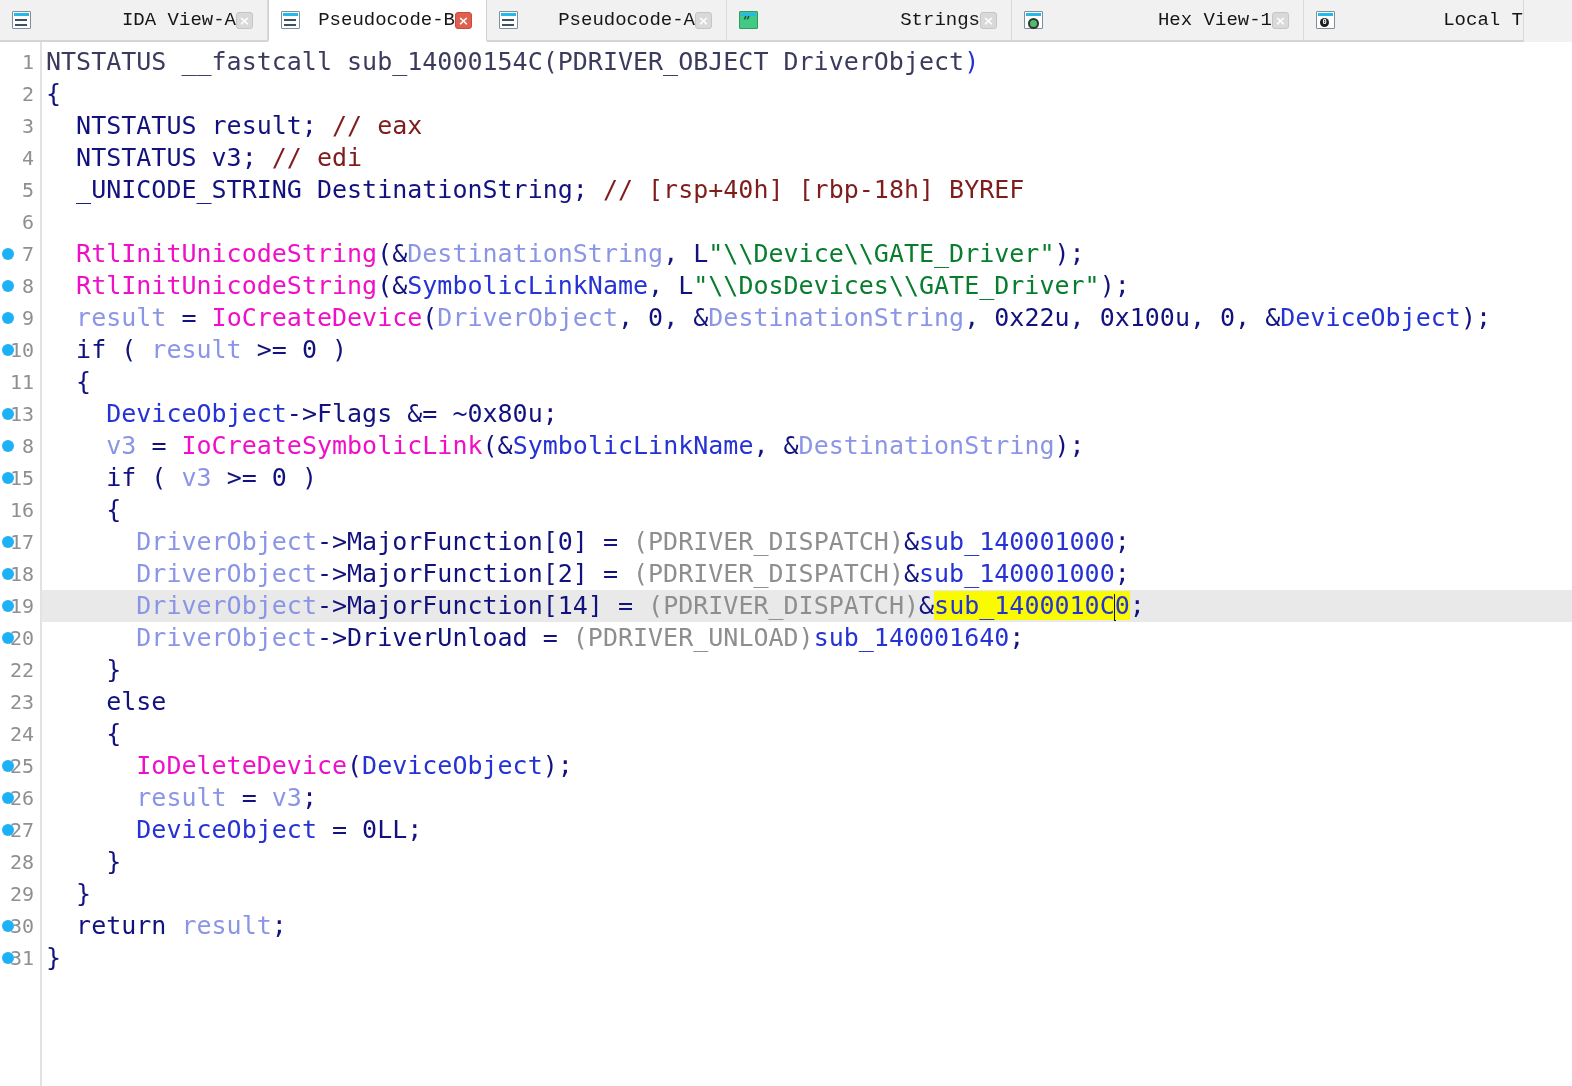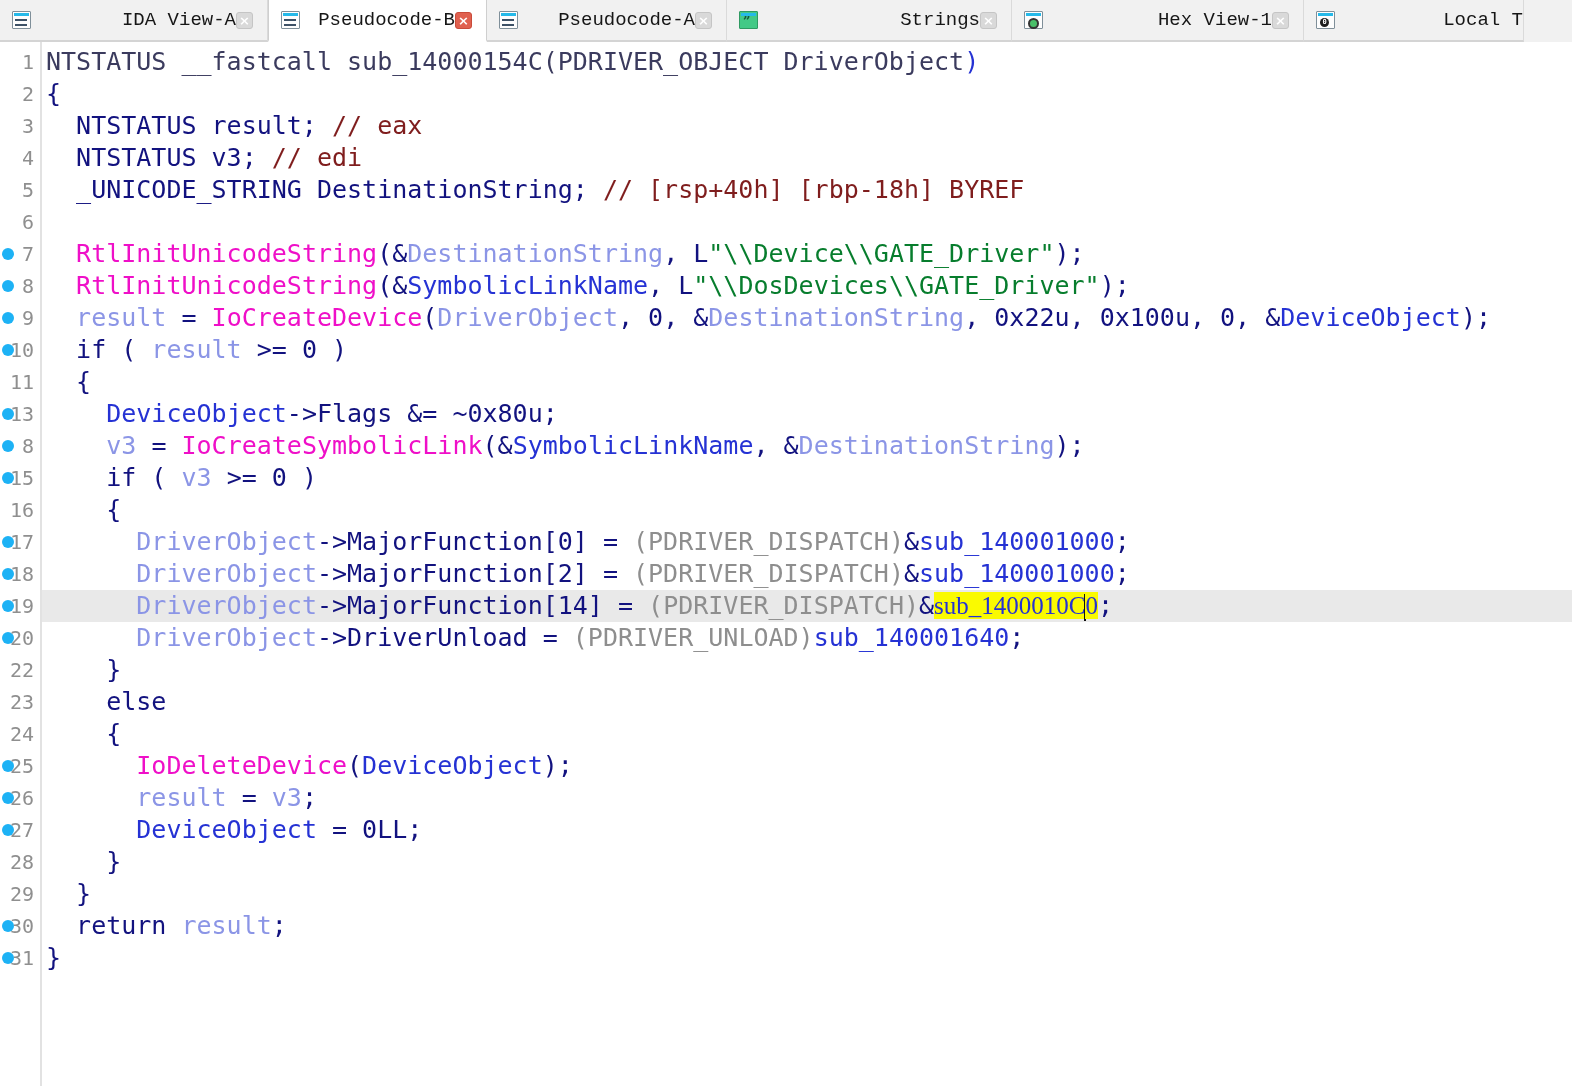--- a/index.html
+++ b/index.html
@@ -72,21 +72,21 @@
   .row.sel .code{background:#e9e9e9;}
   
   .sp{color:#12127f;}
   .sg{color:#2532d4;}
   .sl{color:#8b95e6;}
   .si{color:#ef0fc8;}
   .ss{color:#077d2d;}
   .sc{color:#7f1d1d;}
   .sx{color:#8e8e8e;}
   .sd{color:#3b3b5e;}
-  .sgh{color:#2532d4;background:#fafa00;font-family:Liberation Serif, serif;}
+  .sgh{color:#2532d4;background:#fafa00;}
   .caret{display:inline-block;width:2px;height:27px;background:#111;vertical-align:middle;margin:0 -1px;}
 </style>
 </head>
 <body>
 
 <div class="tabbar" id="tabbar">
     <div class="tab" style="width: 268px;">
       <span class="ic ic-listing"></span>
       <span class="tlabel">IDA View-A</span>
       <span class="tclose">×</span>

